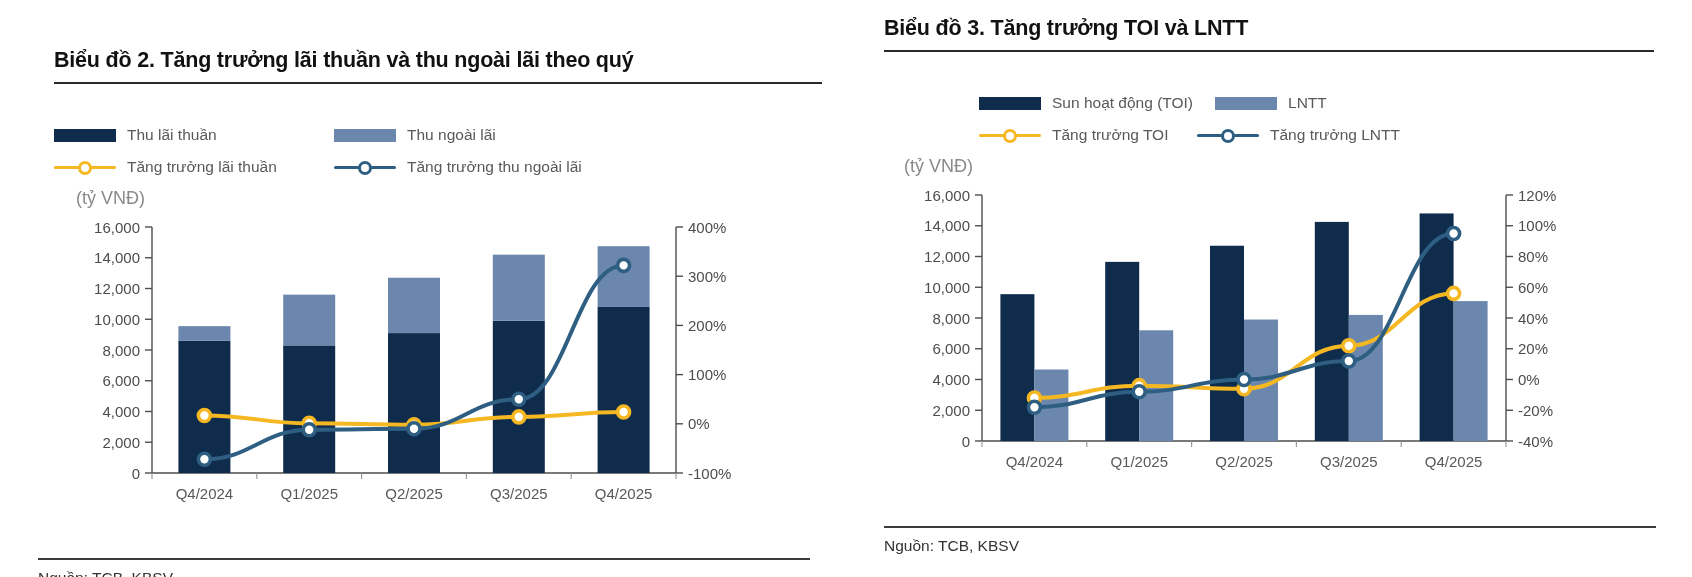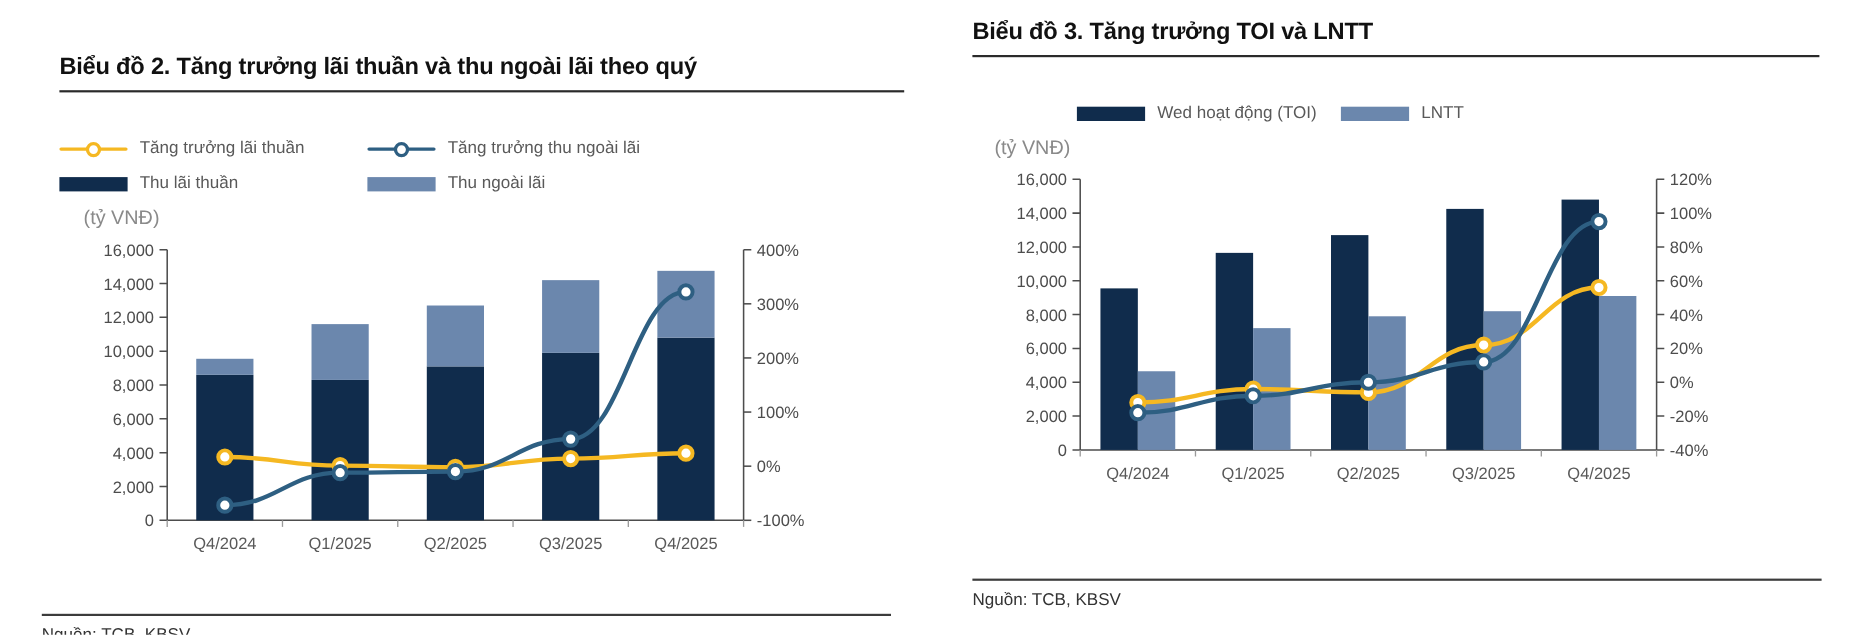--- a/index.html
+++ b/index.html
@@ -46,42 +46,42 @@
 
 <div class="page">
 
   <div class="panel left">
     <div class="chart-title">Biểu đồ 2. Tăng trưởng lãi thuần và thu ngoài lãi theo quý</div>
     <div class="title-rule"></div>
 
     <div class="legend">
       <div class="legend-row">
         <div class="legend-item" style="width:280px">
+          <span class="swatch" style="background:#102c4c"></span>
+          <span class="legend-label">Thu lãi thuần</span>
+        </div>
+        <div class="legend-item">
+          <span class="swatch" style="background:#6b87ad"></span>
+          <span class="legend-label">Thu ngoài lãi</span>
+        </div>
+      </div>
+      <div class="legend-row">
+        <div class="legend-item" style="width:280px">
           <span class="lineswatch">
             <span class="ln" style="background:#f5b822"></span>
               <span class="dot yellow"></span>
           </span>
           <span class="legend-label">Tăng trưởng lãi thuần</span>
         </div>
         <div class="legend-item">
           <span class="lineswatch">
             <span class="ln" style="background:#2e5f82"></span>
               <span class="dot blue"></span>
           </span>
           <span class="legend-label">Tăng trưởng thu ngoài lãi</span>
-        </div>
-      </div>
-      <div class="legend-row">
-        <div class="legend-item" style="width:280px">
-          <span class="swatch" style="background:#102c4c"></span>
-          <span class="legend-label">Thu lãi thuần</span>
-        </div>
-        <div class="legend-item">
-          <span class="swatch" style="background:#6b87ad"></span>
-          <span class="legend-label">Thu ngoài lãi</span>
         </div>
       </div>
     </div>
 
     <div class="unit c1">(tỷ VNĐ)</div>
 
     <div class="plot-wrap">
       <svg id="svg-chart-0" width="770" height="300" viewBox="0 0 770 300">
           <line x1="98" y1="16" x2="98" y2="262" stroke="#4d4d4d" stroke-width="1.4"></line>
           <line x1="91" y1="262" x2="98" y2="262" stroke="#4d4d4d" stroke-width="1.4"></line>
@@ -159,25 +159,41 @@
   </div>
 
   <div class="panel right">
     <div class="chart-title">Biểu đồ 3. Tăng trưởng TOI và LNTT</div>
     <div class="title-rule"></div>
 
     <div class="legend">
       <div class="legend-row" style="padding-left:95px">
         <div class="legend-item" style="margin-right:22px">
           <span class="swatch" style="background:#102c4c"></span>
-          <span class="legend-label">Wed hoạt động (TOI)</span>
+          <span class="legend-label">Sun hoạt động (TOI)</span>
         </div>
         <div class="legend-item">
           <span class="swatch" style="background:#6b87ad"></span>
           <span class="legend-label">LNTT</span>
+        </div>
+      </div>
+      <div class="legend-row" style="padding-left:95px">
+        <div class="legend-item" style="width:218px">
+          <span class="lineswatch">
+            <span class="ln" style="background:#f5b822"></span>
+              <span class="dot yellow"></span>
+          </span>
+          <span class="legend-label">Tăng trưởng TOI</span>
+        </div>
+        <div class="legend-item">
+          <span class="lineswatch">
+            <span class="ln" style="background:#2e5f82"></span>
+              <span class="dot blue"></span>
+          </span>
+          <span class="legend-label">Tăng trưởng LNTT</span>
         </div>
       </div>
     </div>
 
     <div class="unit c2">(tỷ VNĐ)</div>
 
     <div class="plot-wrap">
       <svg id="svg-chart-1" width="770" height="300" viewBox="0 0 770 300">
           <line x1="98" y1="16" x2="98" y2="262" stroke="#4d4d4d" stroke-width="1.4"></line>
           <line x1="91" y1="262" x2="98" y2="262" stroke="#4d4d4d" stroke-width="1.4"></line>

